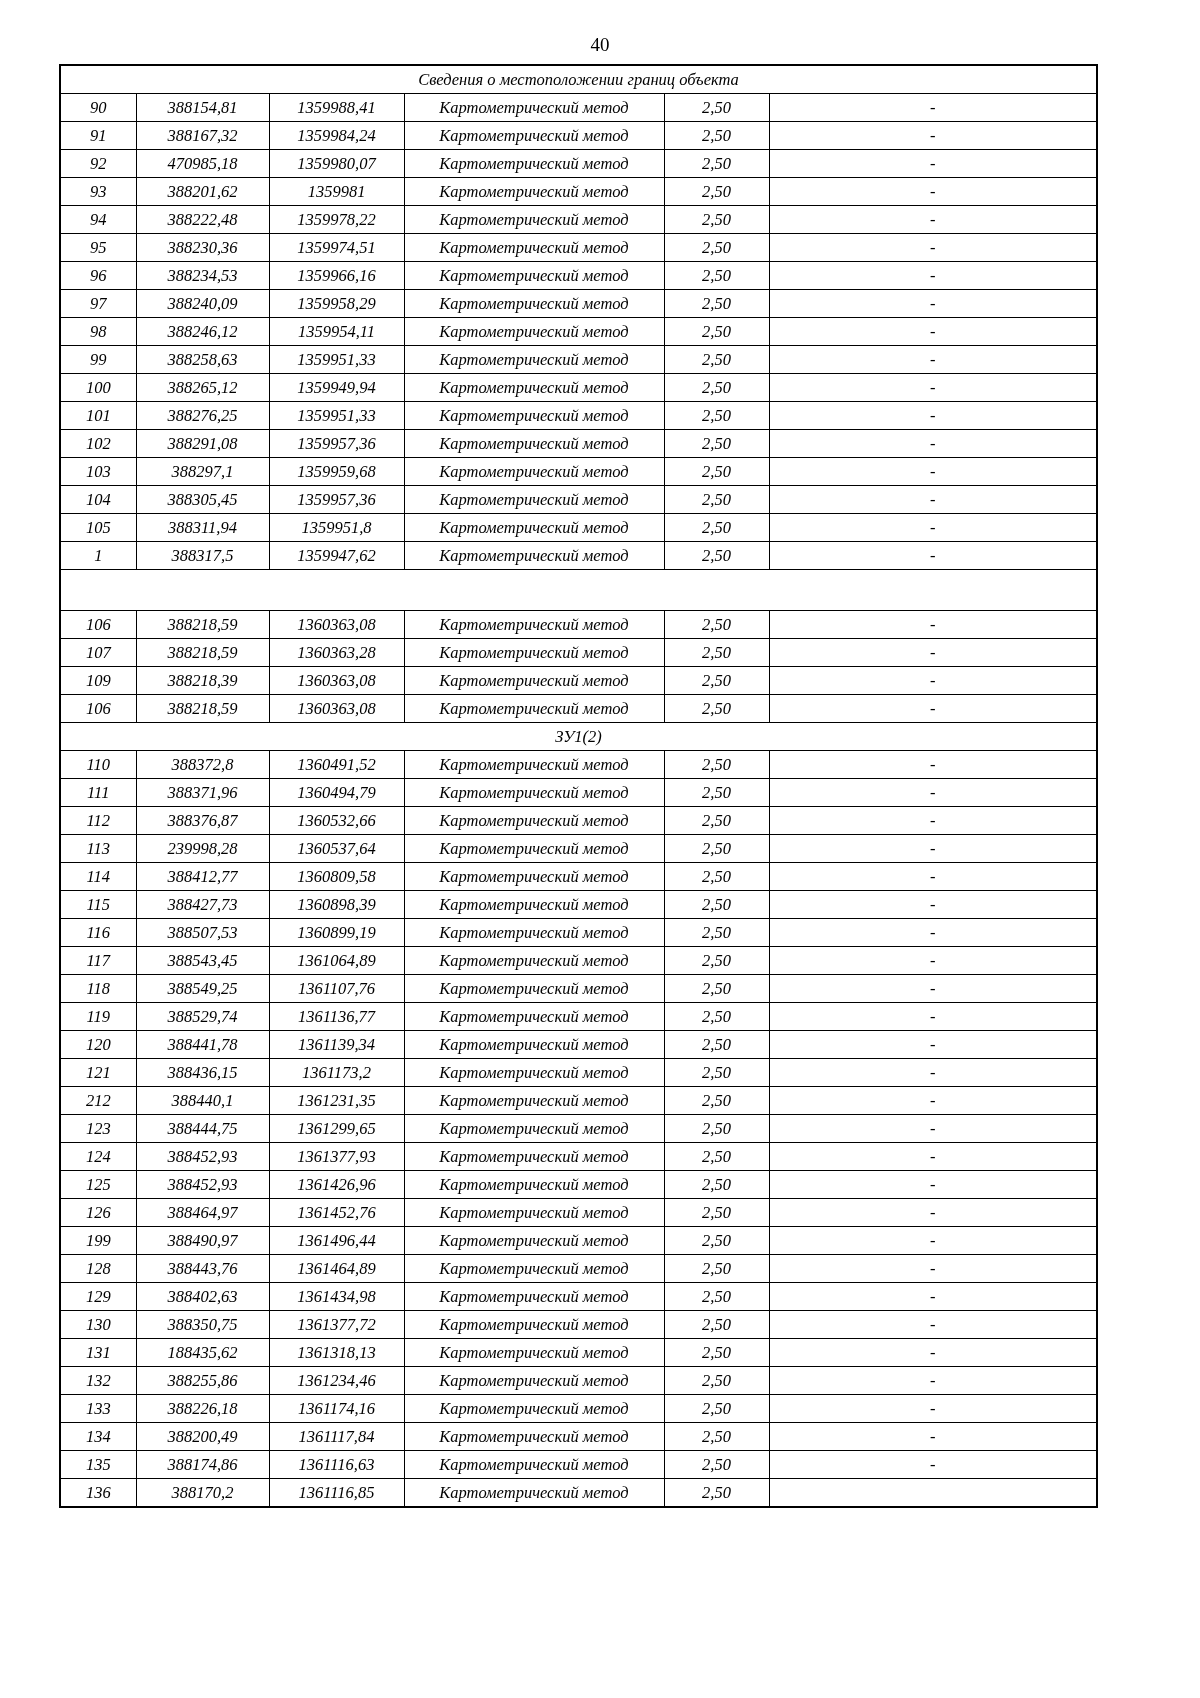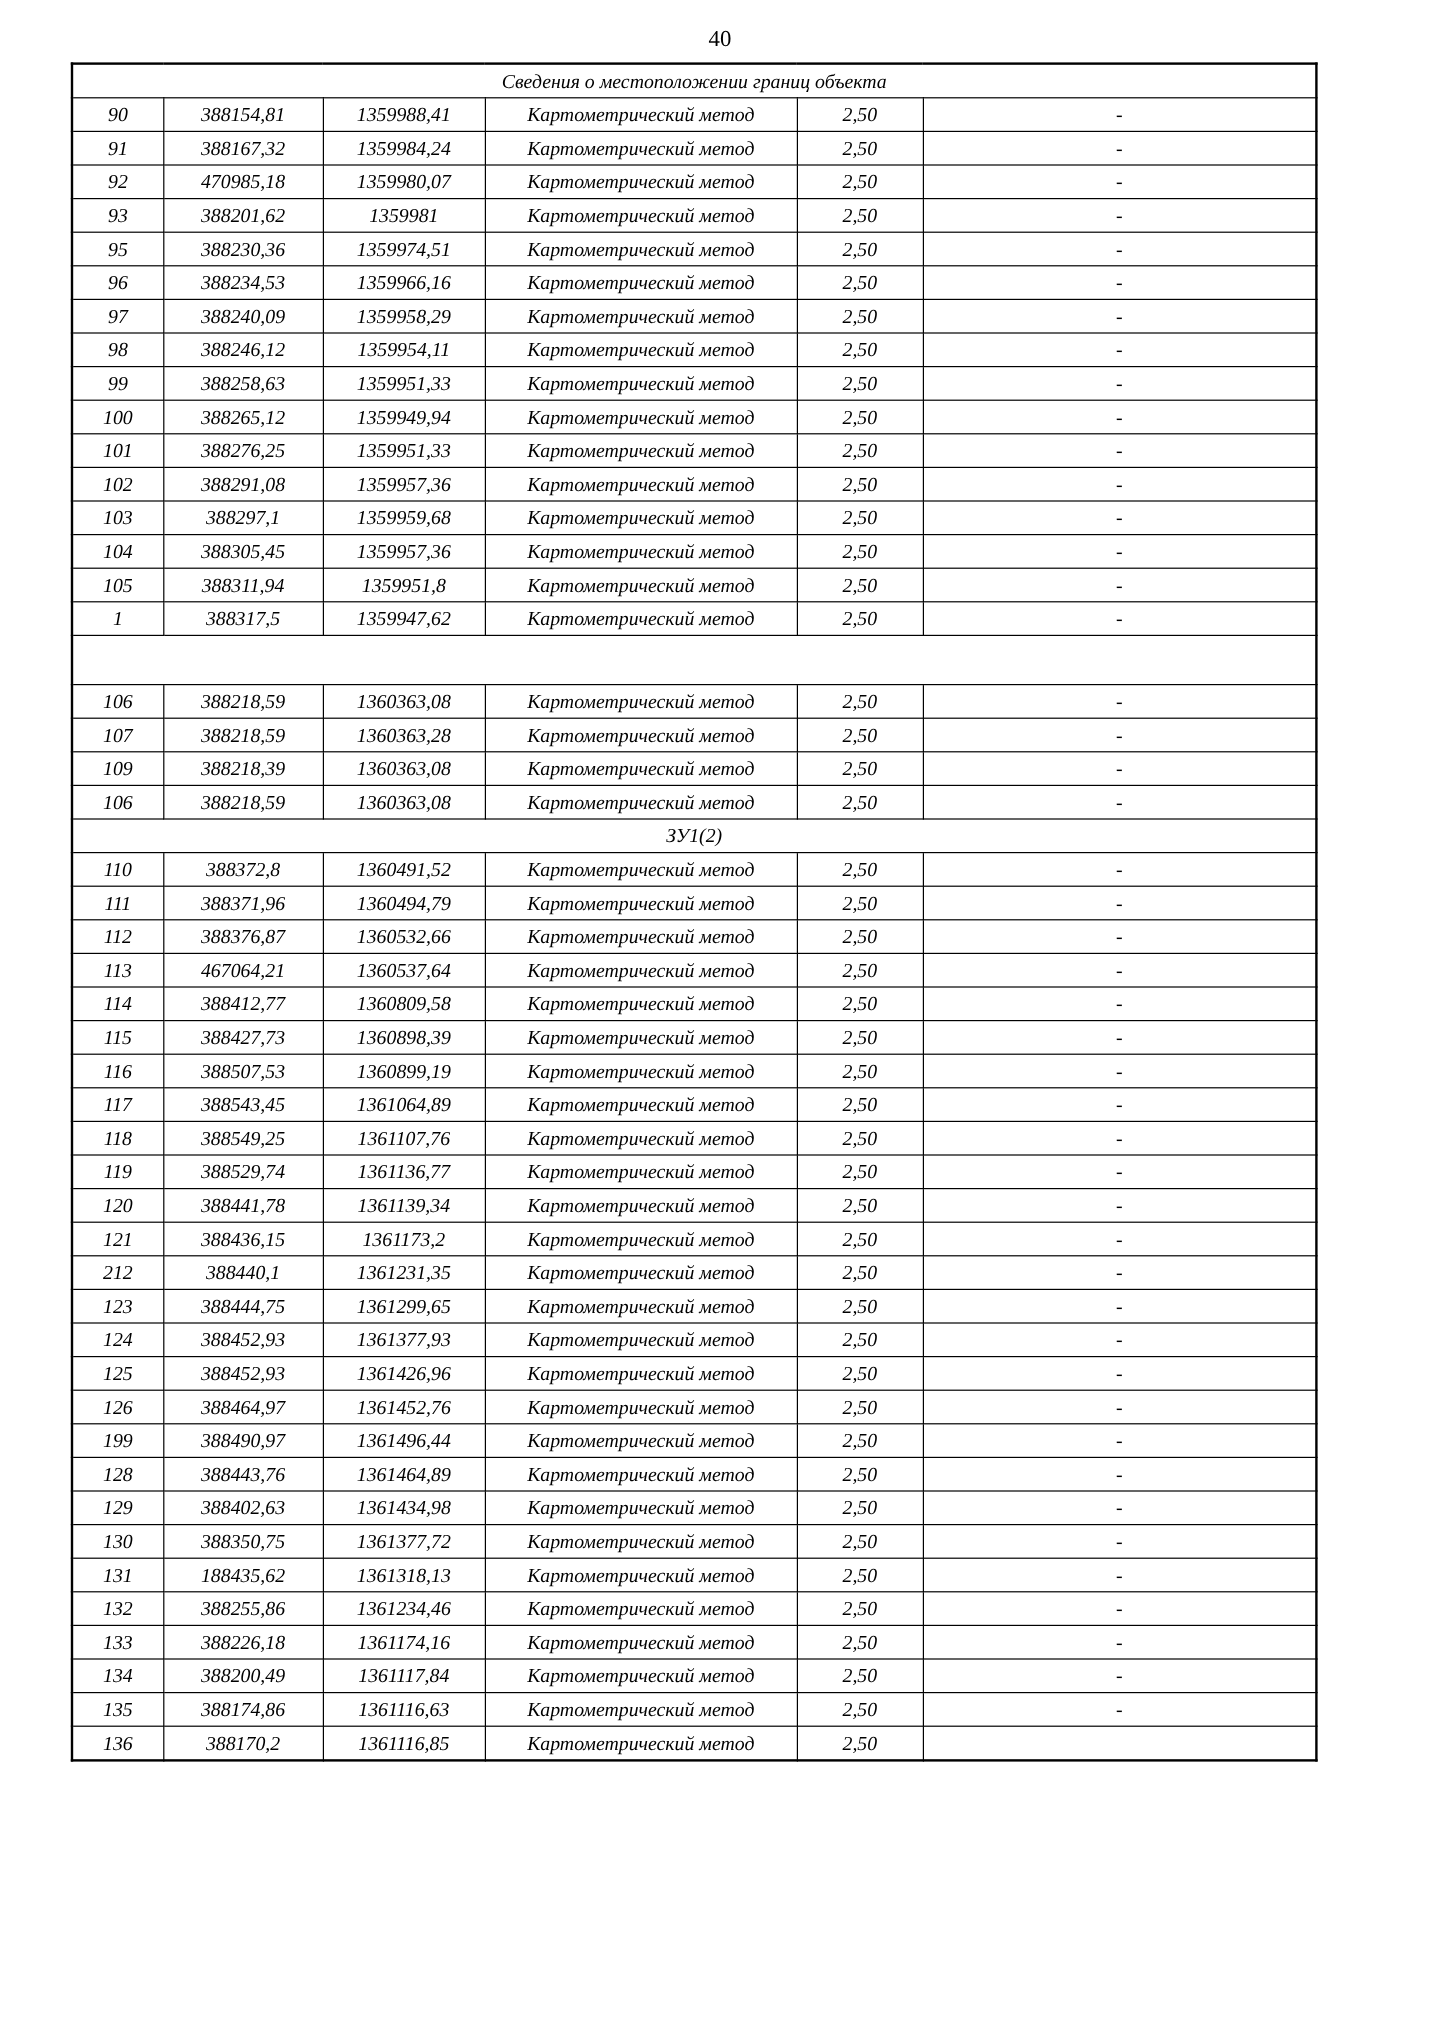--- a/index.html
+++ b/index.html
@@ -10,21 +10,21 @@
   }
   body {
     font-family: "Liberation Serif", serif;
     color: #000;
     height: 1698px;
     position: relative;
   }
   .page-number {
     text-align: center;
     font-size: 19px;
-    padding-top: 22px;
+    padding-top: 34px;
     padding-bottom: 8px;
   }
   table.boundary-table {
     border-collapse: collapse;
     table-layout: fixed;
     margin-left: 59px;
     width: 1037px;
     border: 2px solid #000;
   }
   table.boundary-table td {
@@ -103,20 +103,28 @@
       </tr>
       <tr>
         <td>93</td>
         <td>388201,62</td>
         <td>1359981</td>
         <td>Картометрический метод</td>
         <td>2,50</td>
         <td>-</td>
       </tr>
       <tr>
+        <td>94</td>
+        <td>388222,48</td>
+        <td>1359978,22</td>
+        <td>Картометрический метод</td>
+        <td>2,50</td>
+        <td>-</td>
+      </tr>
+      <tr>
         <td>95</td>
         <td>388230,36</td>
         <td>1359974,51</td>
         <td>Картометрический метод</td>
         <td>2,50</td>
         <td>-</td>
       </tr>
       <tr>
         <td>96</td>
         <td>388234,53</td>
@@ -262,21 +270,21 @@
       <tr>
         <td>112</td>
         <td>388376,87</td>
         <td>1360532,66</td>
         <td>Картометрический метод</td>
         <td>2,50</td>
         <td>-</td>
       </tr>
       <tr>
         <td>113</td>
-        <td>467064,21</td>
+        <td>239998,28</td>
         <td>1360537,64</td>
         <td>Картометрический метод</td>
         <td>2,50</td>
         <td>-</td>
       </tr>
       <tr>
         <td>114</td>
         <td>388412,77</td>
         <td>1360809,58</td>
         <td>Картометрический метод</td>

